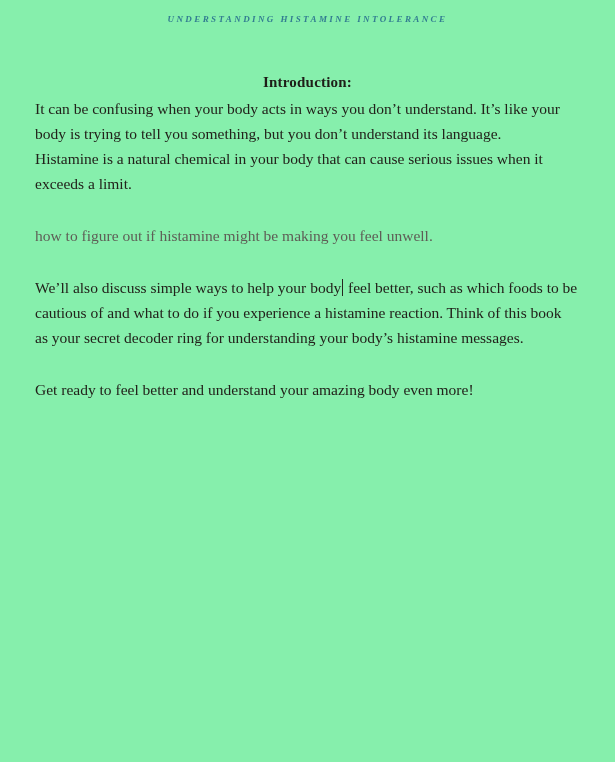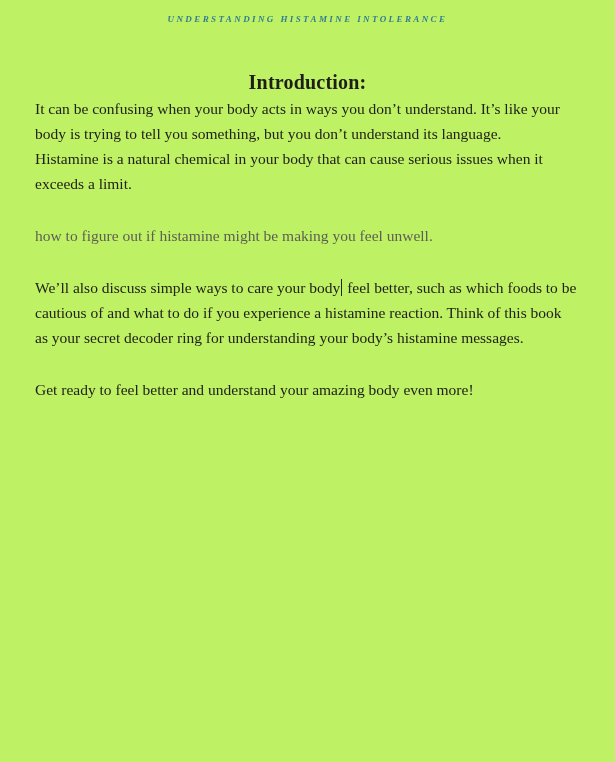--- a/index.html
+++ b/index.html
@@ -3,38 +3,38 @@
 <meta charset="utf-8">
 <style>
   html, body {
     margin: 0;
     padding: 0;
   }
   .page {
     position: relative;
     width: 615px;
     height: 762px;
-    background: #bef264;
+    background: #86efac;
     overflow: hidden;
     font-family: "Liberation Serif", serif;
   }
   .running-header {
     margin-top: 14px;
     text-align: center;
     font-family: "Liberation Serif", serif;
     font-size: 9px;
     font-weight: bold;
     font-style: italic;
     letter-spacing: 2.4px;
     color: #327d91;
   }
   .doc-title {
     margin: 45px 0 0 0;
     text-align: center;
-    font-size: 20px;
+    font-size: 15px;
     line-height: 27px;
     font-weight: bold;
     color: #1e1e18;
     letter-spacing: 0.2px;
   }
   .doc-body {
     margin: 0 30px 0 35px;
     color: #22221b;
   }
   .doc-body p {
@@ -70,21 +70,21 @@
   <div class="doc-body">
 
 
     <p>It can be confusing when your body acts in ways you don’t understand. It’s like your
 body is trying to tell you something, but you don’t understand its language.
 Histamine is a natural chemical in your body that can cause serious issues when it
 exceeds a limit.</p>
 
     <p><span class="faded">how to figure out if histamine might be making you feel unwell.</span></p>
 
-    <p><span>We’ll also discuss simple ways to care your body</span><span class="caret"></span><span> feel better, such as which foods to be
+    <p><span>We’ll also discuss simple ways to help your body</span><span class="caret"></span><span> feel better, such as which foods to be
 cautious of and what to do if you experience a histamine reaction. Think of this book
 as your secret decoder ring for understanding your body’s histamine messages.</span></p>
 
 
     <p>Get ready to feel better and understand your amazing body even more!</p>
 
   </div>
 </div>
 
 </body></html>

